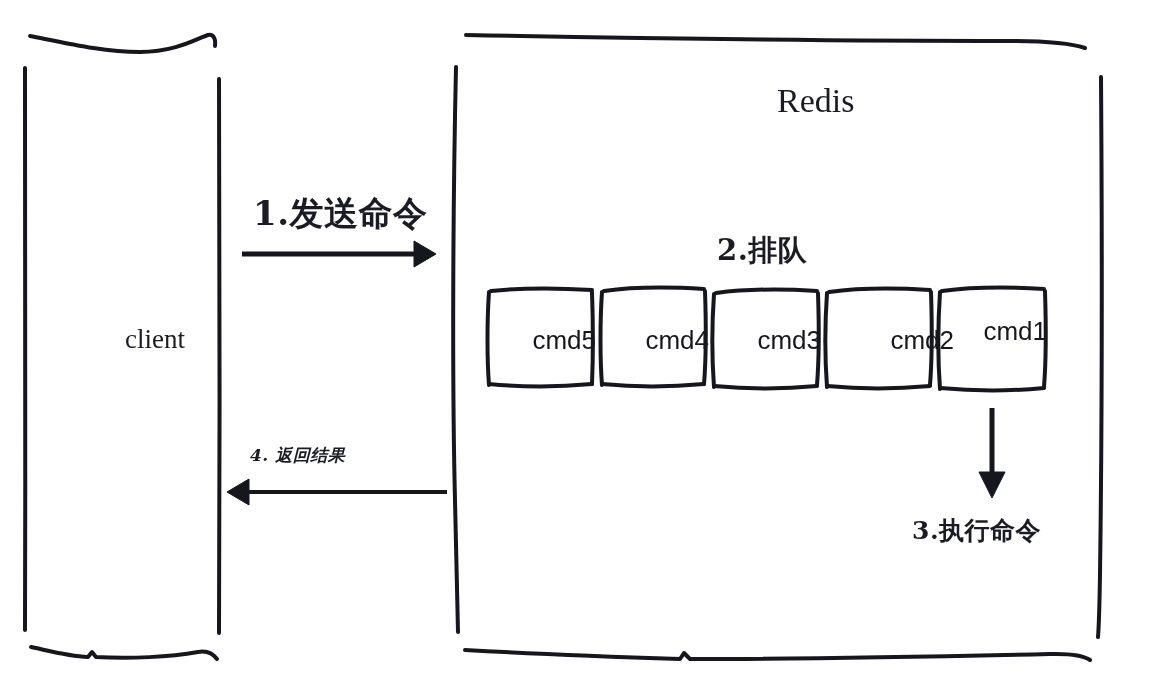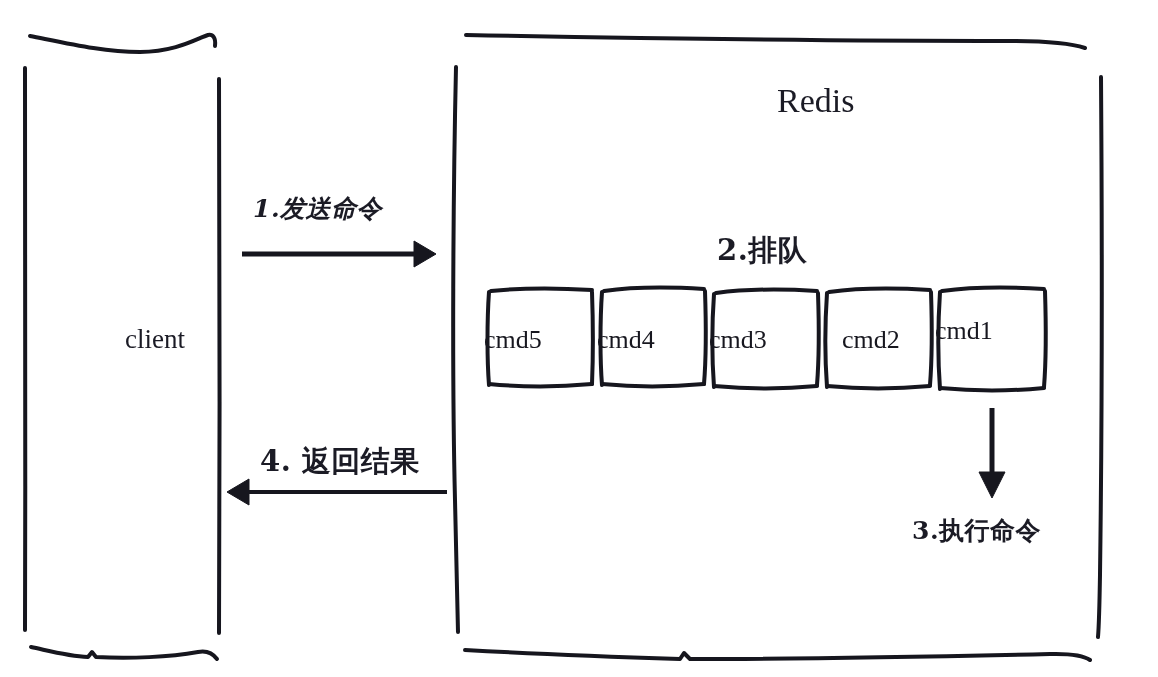--- a/index.html
+++ b/index.html
@@ -39,32 +39,32 @@
   .lbl-cjk {
     font-family: "DejaVu Serif", "Liberation Serif", serif;
     font-weight: 700;
     letter-spacing: 0.5px;
   }
 
   
   #label-client      { left: 78px;  top: 326px; font-size: 27px; margin-left: 47px; }
   #label-redis       { left: 749px; top: 84px;  font-size: 34px; margin-left: 28px; }
 
-  #label-step1       { left: 253px; top: 196px; font-size: 25px; font-style: italic; }
+  #label-step1       { left: 253px; top: 196px; font-size: 34px; }
   #label-step2       { left: 717px; top: 236px; font-size: 29px; }
   #label-step3       { left: 912px; top: 518px; font-size: 25px; }
-  #label-step4       { left: 260px; top: 447px; font-size: 29px; }
+  #label-step4       { left: 250px; top: 447px; font-size: 17px; font-style: italic; }
 
   .cmd-label {
     position: absolute;
-    font-family: Liberation Serif, serif;
+    font-family: Liberation Sans, sans-serif;
     font-size: 26px;
     color: #17171f;
     width: 112px;
-    text-align: left;
+    text-align: right;
     line-height: 1;
   }
   #cmd-label-0 { left: 484px; top: 327px; }
   #cmd-label-1 { left: 597px; top: 327px; }
   #cmd-label-2 { left: 709px; top: 327px; }
   #cmd-label-3 { left: 822px; top: 327px; margin-left: 20px; }
   #cmd-label-4 { left: 935px; top: 318px; }
 </style>
 </head>
 <body>

